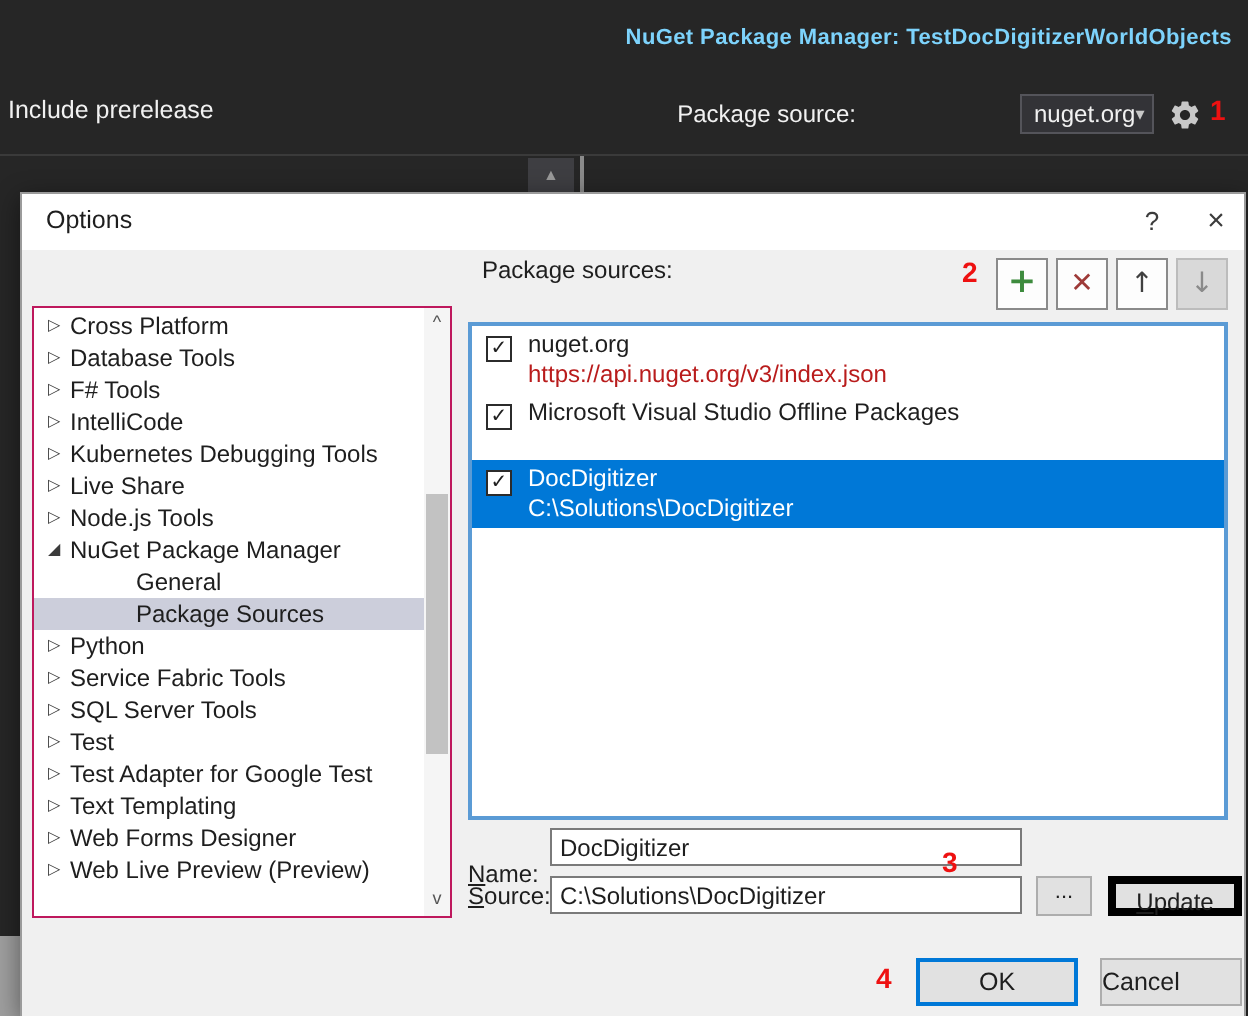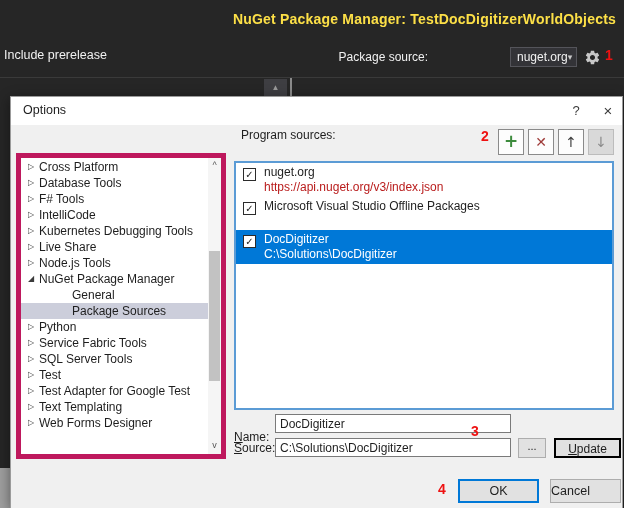--- a/index.html
+++ b/index.html
@@ -3,21 +3,21 @@
 <meta charset="utf-8">
 <style>
   * { margin:0; padding:0; box-sizing:border-box; }
   html,body { background:#555; }
   body { font-family:"Liberation Sans","DejaVu Sans",sans-serif; }
   .screen { position:relative; width:624px; height:508px; overflow:hidden;
             background:#262626; margin:0 auto; }
 
   
   .vs-title { position:absolute; left:0; top:0; width:624px; height:38px;
-              color:#fde047; font-size:14px; font-weight:600;
+              color:#7dd3fc; font-size:11px; font-weight:600;
               display:flex; align-items:center; justify-content:flex-end;
               padding:0 8px 0 0; letter-spacing:.2px; }
   .vs-toolbar { position:absolute; left:0; top:38px; width:624px; height:38px; }
   .include-prerelease { position:absolute; left:4px; top:10px; color:#f1f1f1; font-size:12.5px; }
   .pkg-src-label { position:absolute; right:196px; top:12px; color:#f1f1f1; font-size:12px; }
   .pkg-src-dd { position:absolute; left:510px; top:9px; width:67px; height:20px;
                 background:#333337; border:1px solid #54545a; color:#f1f1f1;
                 font-size:12px; display:flex; align-items:center; padding:0 4px 0 6px;
                 cursor:default; }
   .pkg-src-dd .caret { margin-left:auto; font-size:9px; color:#c8c8c8; }
@@ -50,21 +50,21 @@
 
   
   .search-box { position:absolute; left:5px; top:32px; width:198px; height:22px;
                 background:#fff; border:1px solid #8c8c8c; display:flex; align-items:center;margin-top:36px; }
   .search-box input { flex:1; border:none; outline:none; font-size:12px; color:#767676;
                       padding:0 4px 0 6px; font-family:inherit; background:transparent; }
   .search-box .mag { width:18px; height:16px; flex:0 0 auto; }
 
   
   .tree { position:absolute; left:5px; top:56px; width:210px; height:306px;
-          background:#ffffff; border:5px solid #be185d; overflow:hidden; }
+          background:#ffffff; border:1px solid #be185d; overflow:hidden; }
   .tree-items { position:absolute; left:0; top:1px; width:196px; }
   .tree-item { height:16px; line-height:16px; font-size:12px; color:#1e1e1e;
                white-space:nowrap; cursor:pointer; position:relative; }
   .tree-item .exp { display:inline-block; width:11px; margin-left:7px; font-size:8px;
                     color:#3b3b3b; vertical-align:top; }
   .tree-item.lvl1 .lbl { margin-left:33px; }
   .tree-item.lvl0 .lbl { margin-left:0; }
   .tree-item.selected { background:#cccedb; }
   
   .tree-sb { position:absolute; right:0; top:0; width:13px; height:100%; background:#f5f5f5; }
@@ -100,21 +100,21 @@
   
   .fld-label { position:absolute; font-size:12px; color:#1e1e1e; }
   .fld-label::first-letter { text-decoration:underline; }
   .txt-field { position:absolute; left:264px; width:236px; height:19px; background:#fff;
                border:1px solid #7a7a7a; font-size:12px; color:#1e1e1e; padding:0 4px;
                font-family:inherit; outline:none; }
   .browse-btn { position:absolute; left:507px; top:341px; width:28px; height:20px;
                 background:#e1e1e1; border:1px solid #adadad; font-size:11px; color:#1e1e1e;
                 line-height:14px; text-align:center; cursor:pointer; }
   .update-btn { position:absolute; left:543px; top:341px; width:67px; height:20px;
-                background:#e1e1e1; border:2px solid #000000; font-size:12px; color:#1e1e1e;
+                background:#e1e1e1; border:4px solid #000000; font-size:12px; color:#1e1e1e;
                 text-align:center; line-height:18px; cursor:pointer; }
   .update-btn::first-letter { text-decoration:underline; }
 
   
   .ok-btn { position:absolute; left:447px; top:382px; width:81px; height:24px;
             background:#e1e1e1; border:2px solid #0078d7; font-size:12.5px; color:#1e1e1e;
             text-align:center; line-height:20px; cursor:pointer; }
   .cancel-btn { position:absolute; left:539px; top:382px; width:71px; height:24px;
             background:#e1e1e1; border:1px solid #adadad; font-size:12.5px; color:#1e1e1e;
             text-align:left; line-height:22px; cursor:pointer; }
@@ -174,29 +174,30 @@
           <div class="tree-item lvl0"><span class="exp">◢</span><span class="lbl">NuGet Package Manager</span></div>
           <div class="tree-item lvl1"><span class="exp"></span><span class="lbl">General</span></div>
           <div class="tree-item lvl1 selected"><span class="exp"></span><span class="lbl">Package Sources</span></div>
           <div class="tree-item lvl0"><span class="exp">▷</span><span class="lbl">Python</span></div>
           <div class="tree-item lvl0"><span class="exp">▷</span><span class="lbl">Service Fabric Tools</span></div>
           <div class="tree-item lvl0"><span class="exp">▷</span><span class="lbl">SQL Server Tools</span></div>
           <div class="tree-item lvl0"><span class="exp">▷</span><span class="lbl">Test</span></div>
           <div class="tree-item lvl0"><span class="exp">▷</span><span class="lbl">Test Adapter for Google Test</span></div>
           <div class="tree-item lvl0"><span class="exp">▷</span><span class="lbl">Text Templating</span></div>
           <div class="tree-item lvl0"><span class="exp">▷</span><span class="lbl">Web Forms Designer</span></div>
+          <div class="tree-item lvl0"><span class="exp">▷</span><span class="lbl">Web Live Preview (Preview)</span></div>
         </div>
       <div class="tree-sb">
         <div class="sb-up">^</div>
         <div class="sb-thumb"></div>
         <div class="sb-down">v</div>
       </div>
     </div>
 
-    <span class="pkg-sources-label">Program sources:</span>
+    <span class="pkg-sources-label">Package sources:</span>
     <span class="ann" style="left:470px; top:31px;">2</span>
     <div class="tool-btn add"><span>+</span></div>
     <div class="tool-btn remove"><span>✕</span></div>
     <div class="tool-btn up"><span>↑</span></div>
     <div class="tool-btn down"><span>↓</span></div>
 
     <div class="src-list">
         <div class="src-row">
           <span class="cb">✓</span>
           <div class="nm">nuget.org</div>

